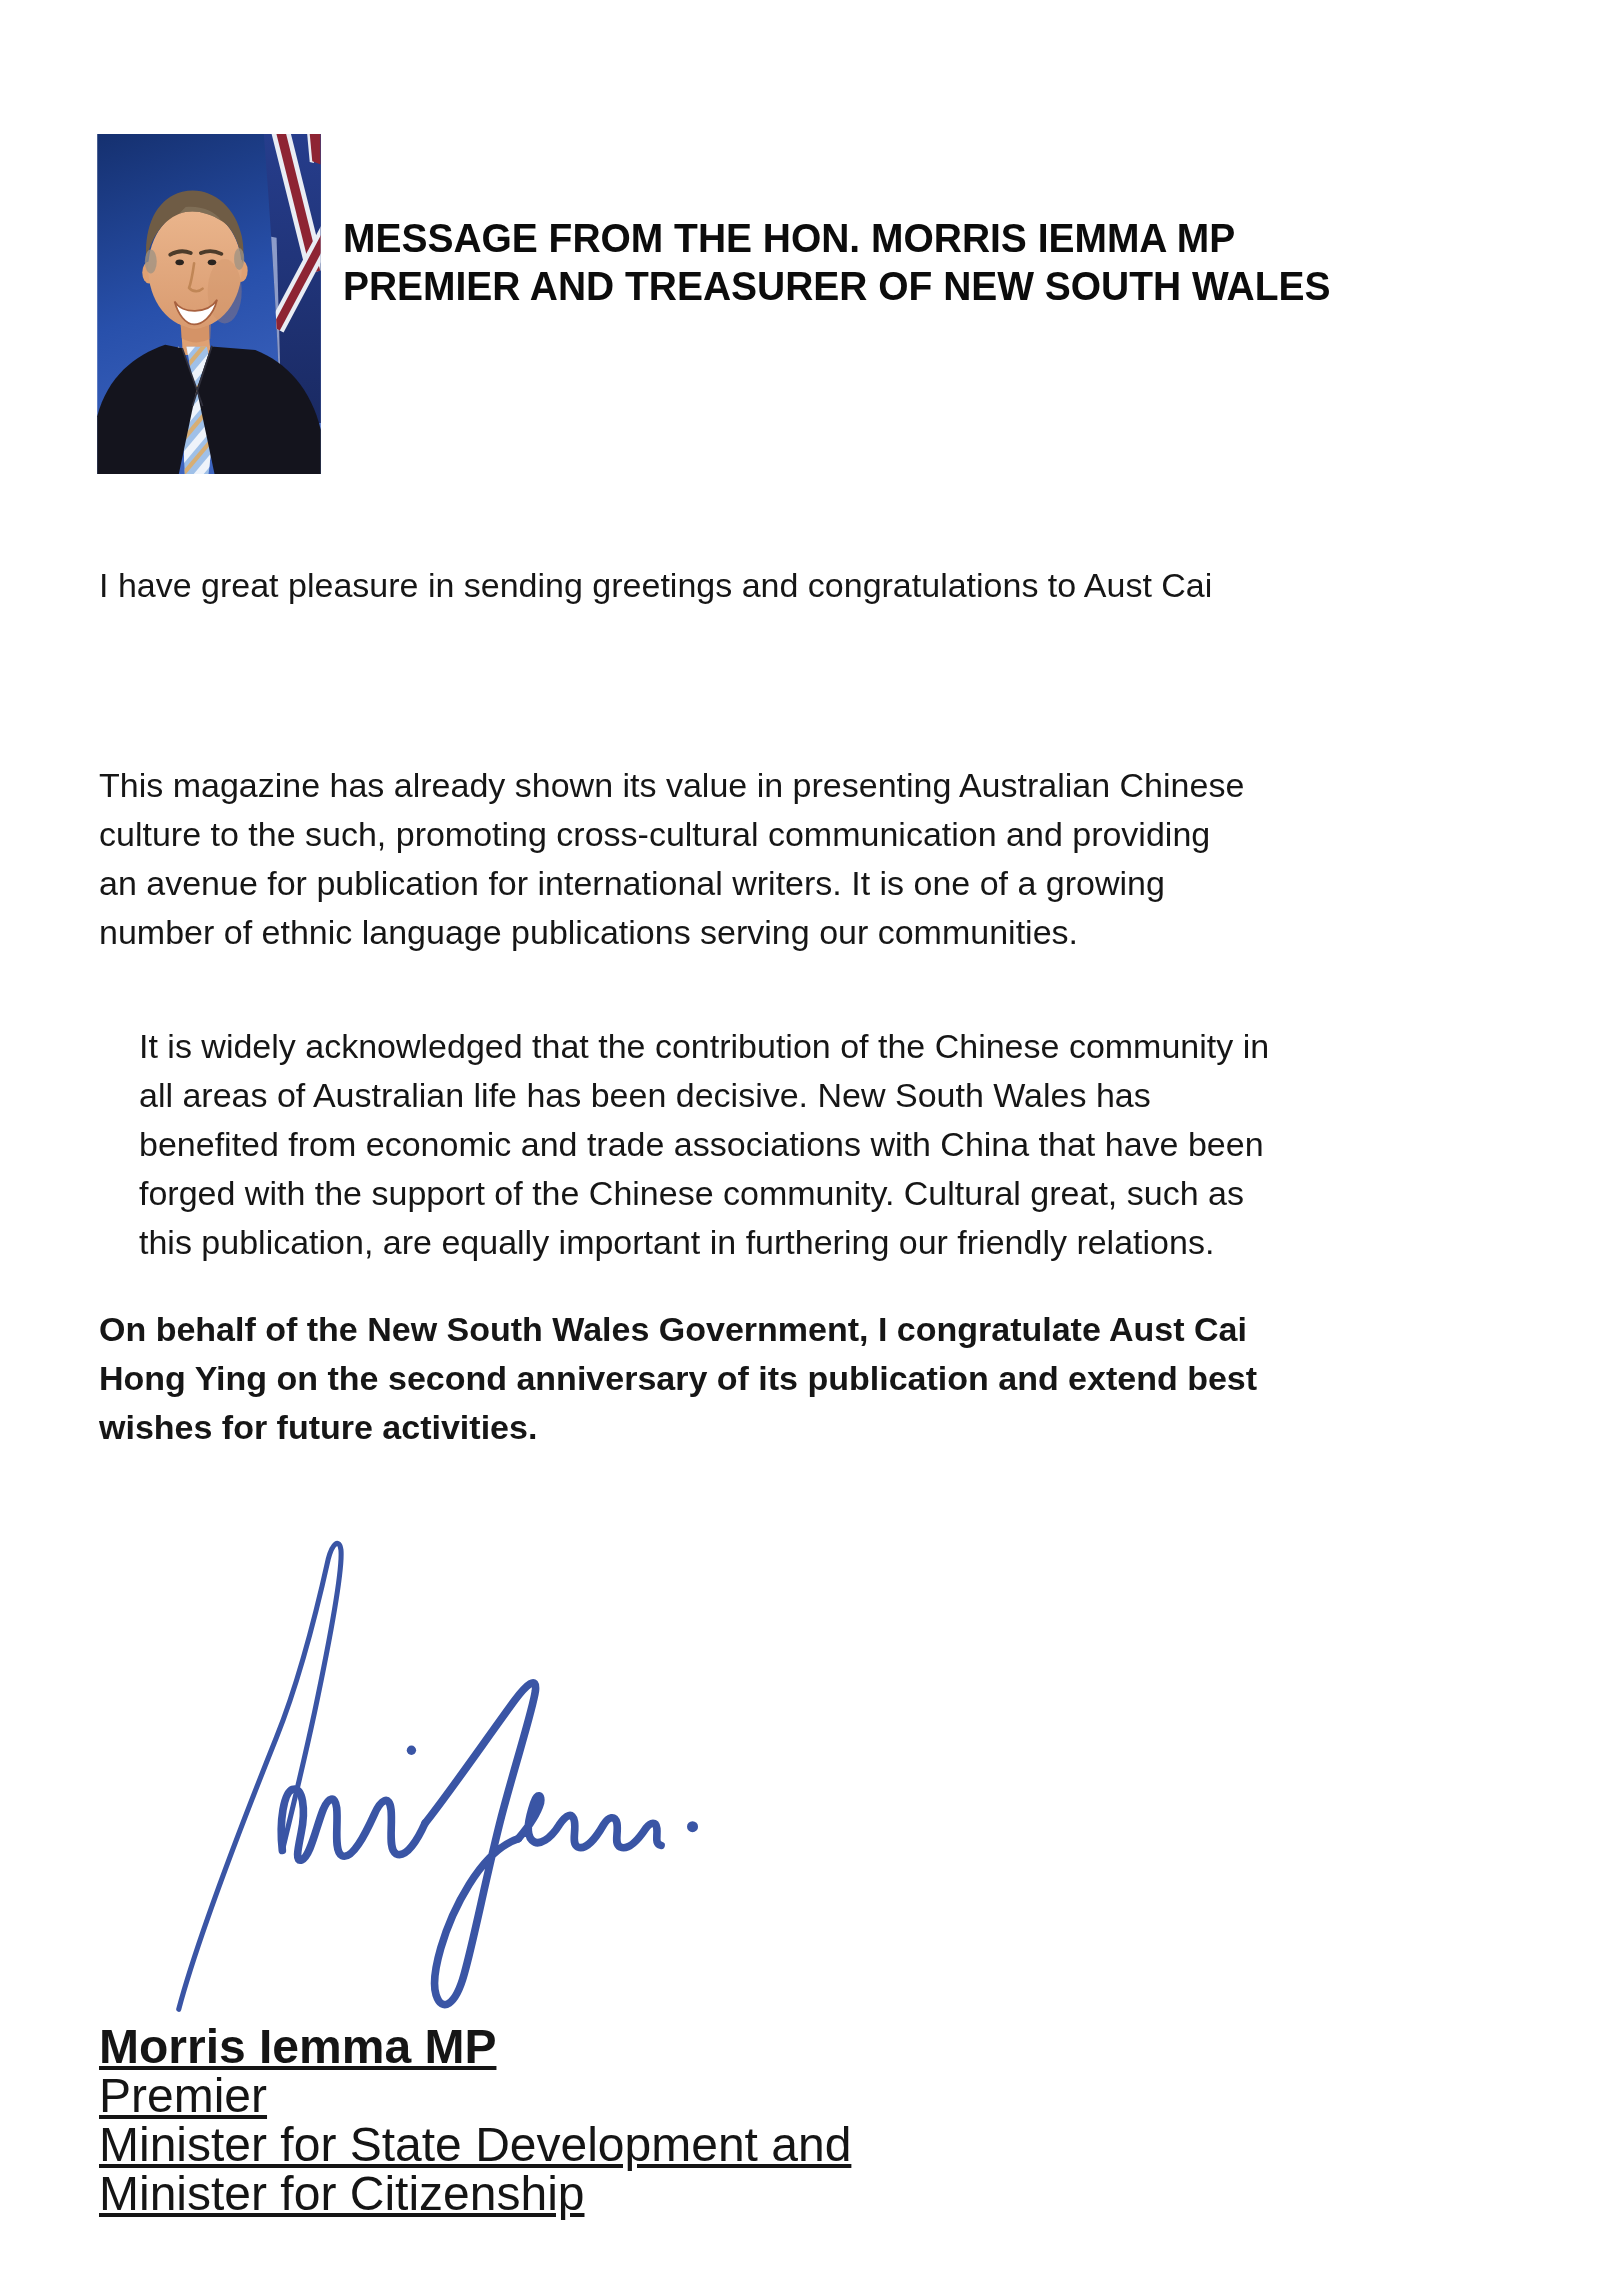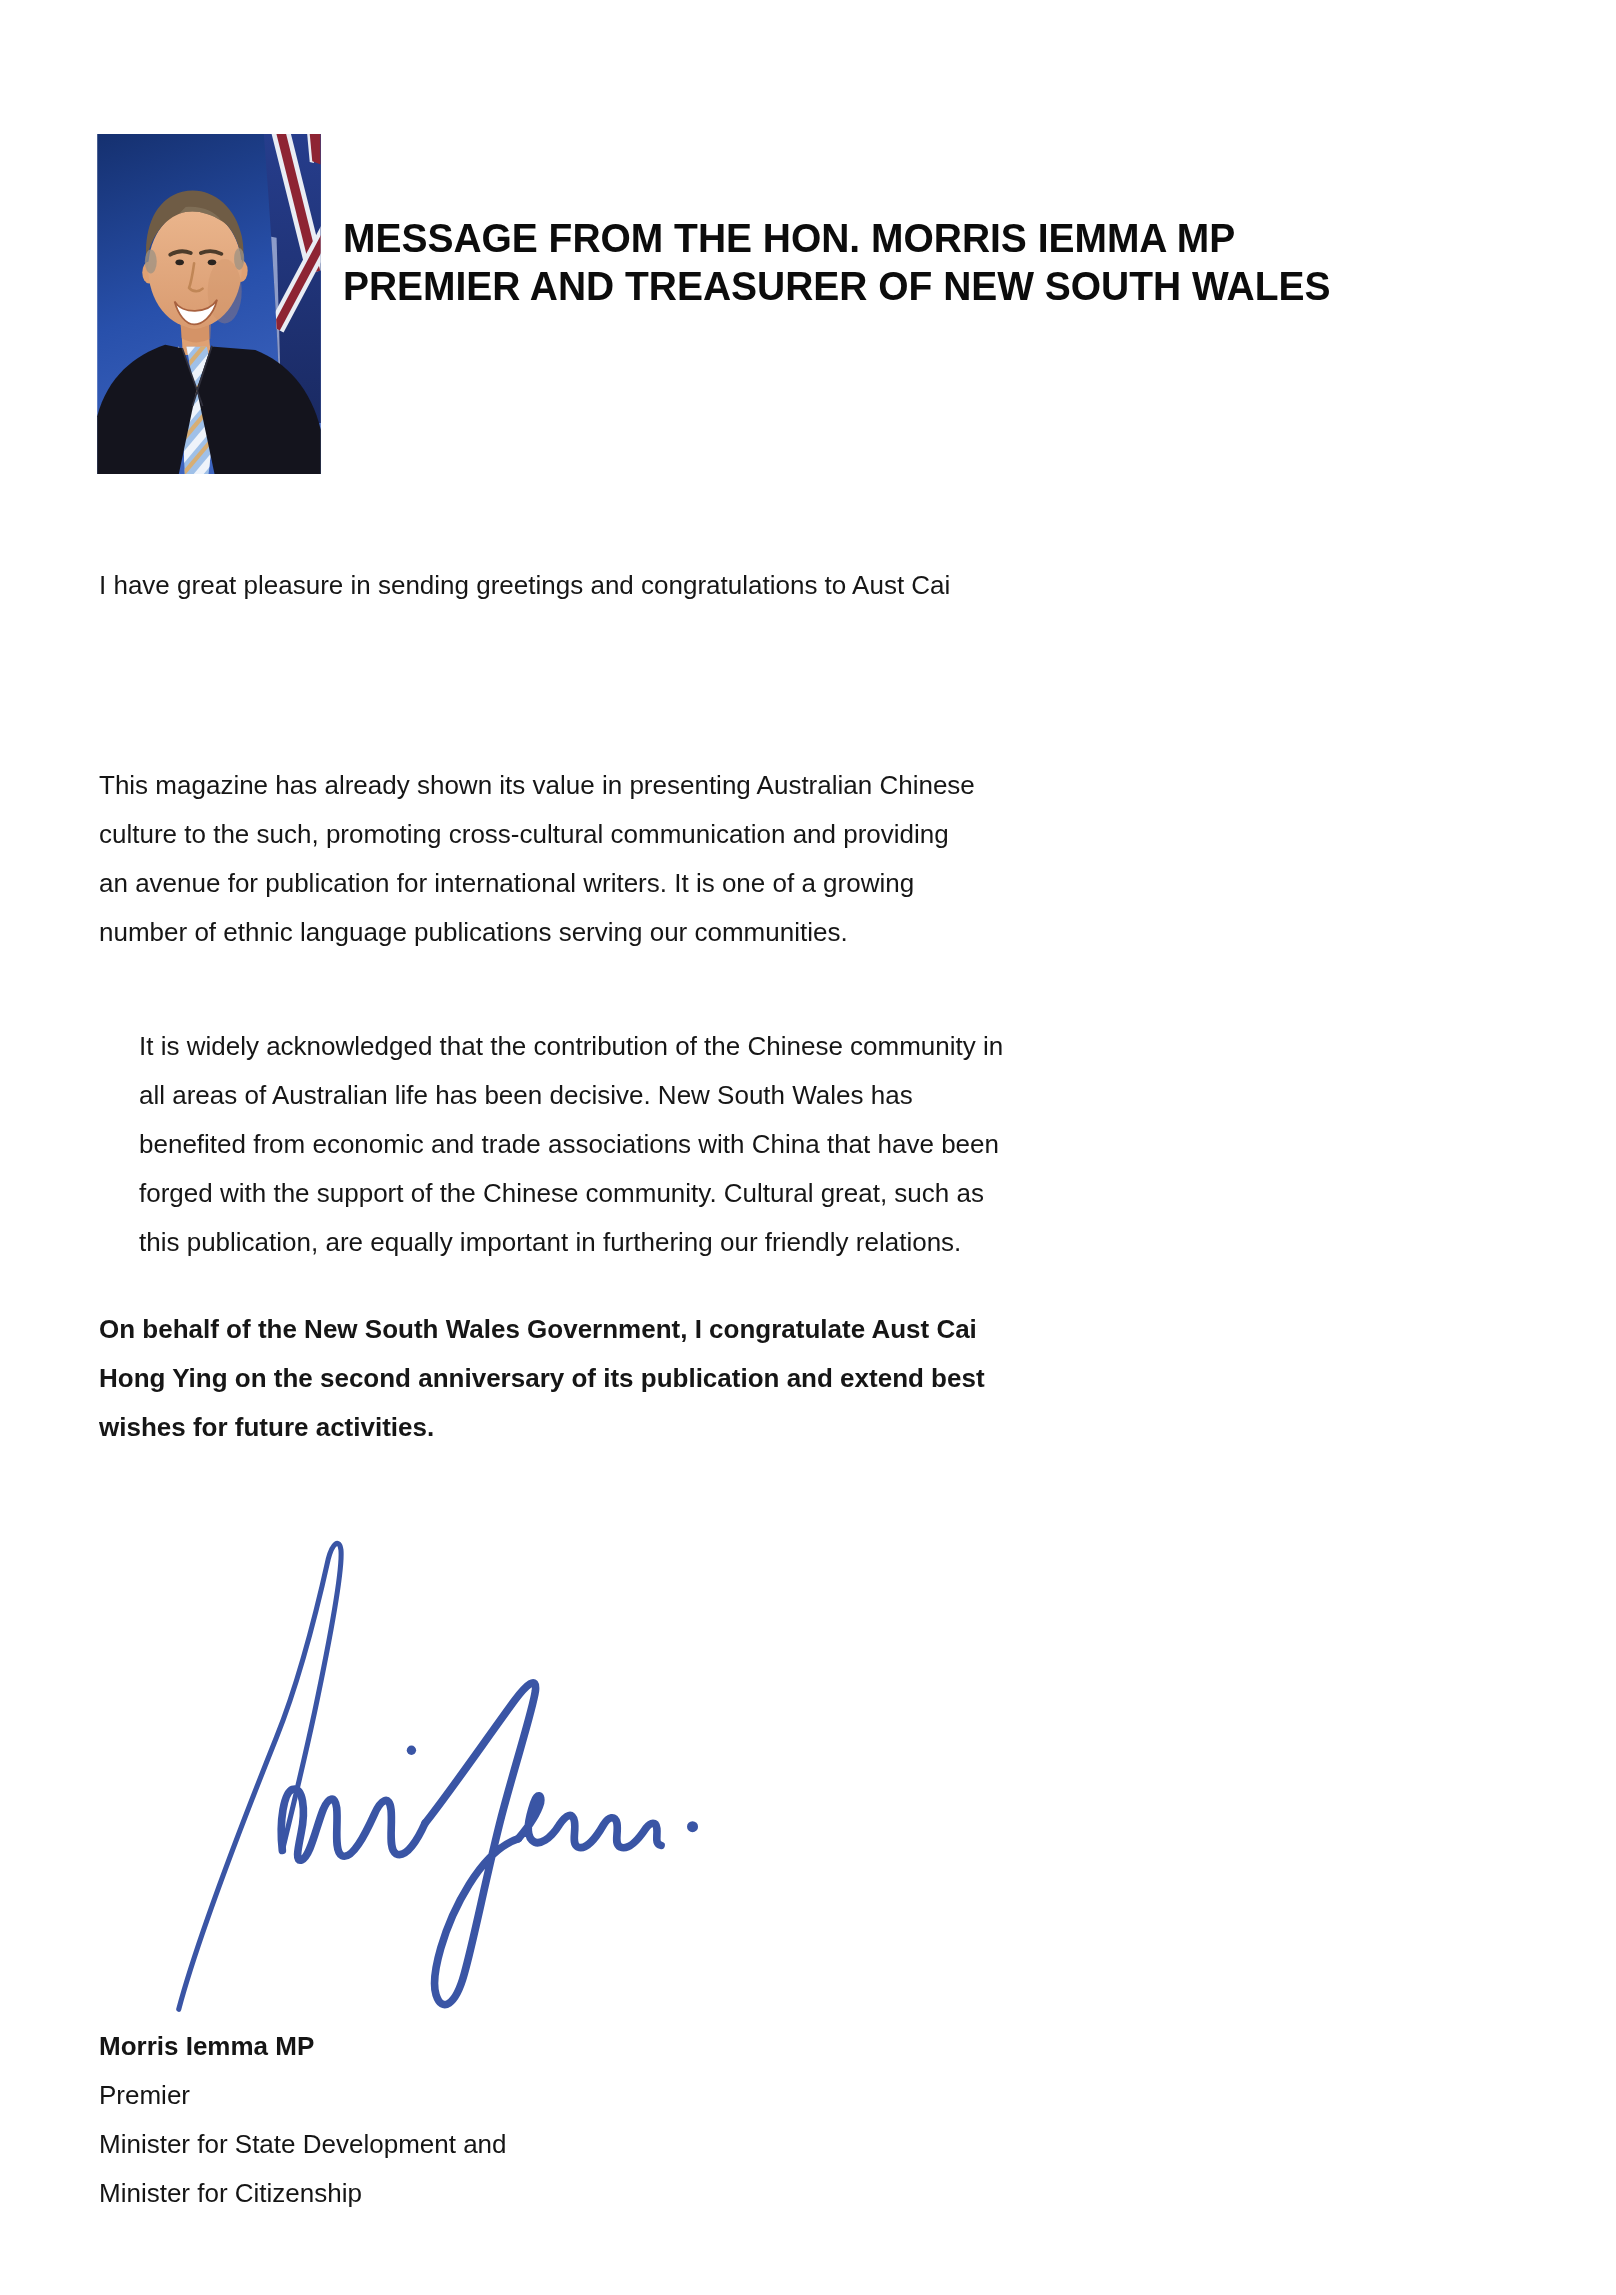--- a/index.html
+++ b/index.html
@@ -28,42 +28,43 @@
     line-height: 48px;
     color: #0c0c0c;
     transform: scaleX(0.95);
     transform-origin: left top;
     white-space: nowrap;
     letter-spacing: 0px;
   }
   .para {
     position: absolute;
     left: 99px;
-    font-size: 26px;
+    font-size: 34px;
     line-height: 49px;
     color: #161616;
     white-space: nowrap;
   }
   #p1 { top: 561px; }
   #p2 { top: 761px; }
   #p3 { top: 1022px; margin-left: 40px; }
   #p4 { top: 1305px; font-weight: bold; }
   .line { white-space: pre; }
   .signature-svg {
     position: absolute;
     left: 102px;
     top: 1487px;
   }
   .signoff {
     position: absolute;
     left: 99px;
     top: 2022px;
-    font-size: 26px;
+    font-size: 48px;
     line-height: 49px;
     white-space: nowrap;
+    text-decoration: underline;
   }
   .signoff .name { font-weight: bold; }
 </style>
 </head>
 <body>
 
 <div class="page">
 
   <svg class="photo" viewBox="0 0 263 400" width="224" height="340">
     <defs>

